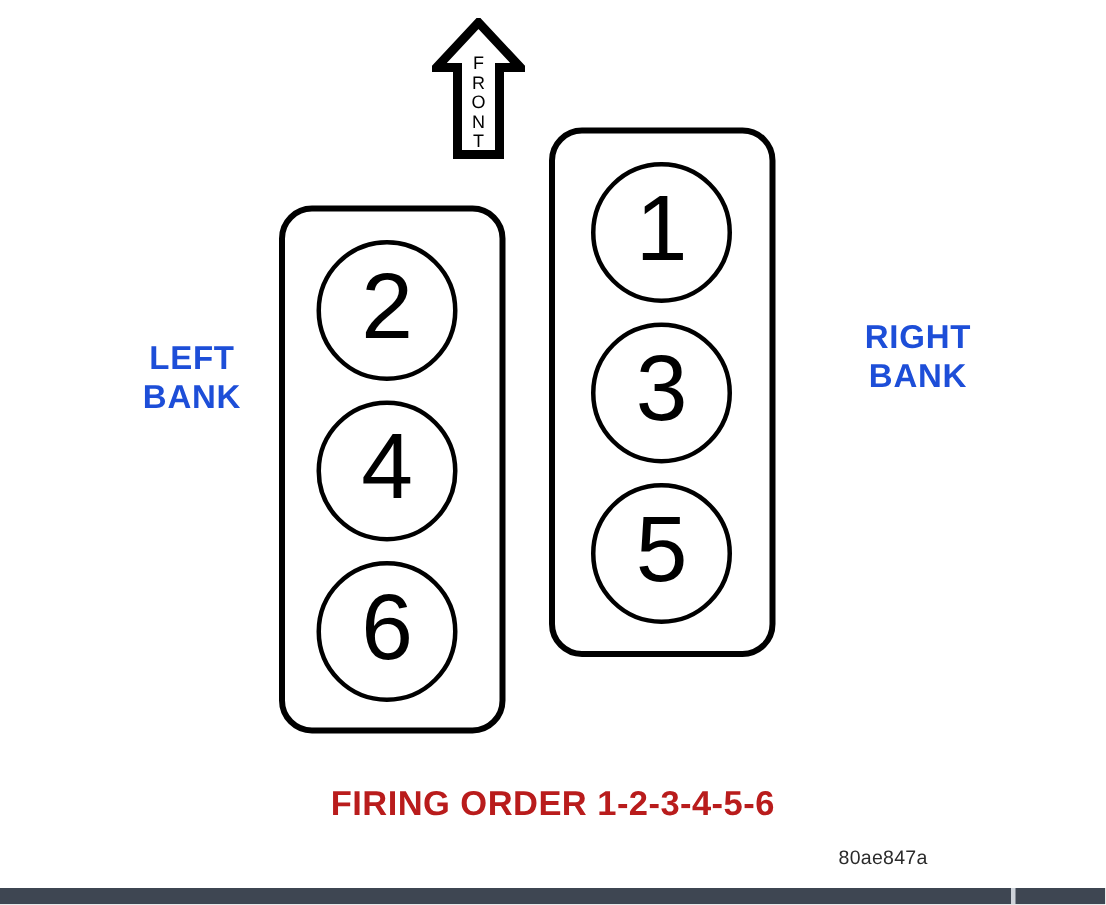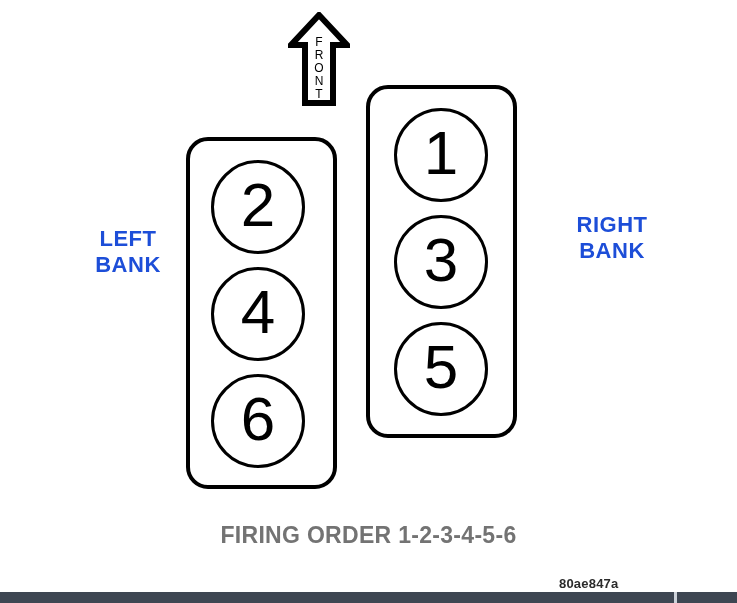--- a/index.html
+++ b/index.html
@@ -119,35 +119,34 @@
   
   #firing-order-caption {
     position: absolute;
     left: 0;
     top: 522px;
     width: 737px;
     text-align: center;
     font-family: "Liberation Sans", sans-serif;
     font-size: 23px;
     font-weight: bold;
-    color: #737373;
+    color: #b91c1c;
     letter-spacing: 0.3px;
   }
 
   
   #figure-code {
     position: absolute;
     left: 559px;
     top: 564px;
     font-family: "Liberation Sans", sans-serif;
     font-size: 13px;
-    font-weight: bold;
+    font-weight: normal;
     color: #2b2b2b;
     letter-spacing: 0.2px;
-    margin-top: 12px;
   }
 
   
   #footer-bar {
     position: absolute;
     left: 0;
     top: 592px;
     width: 737px;
     height: 11px;
     background: #3e4652;

